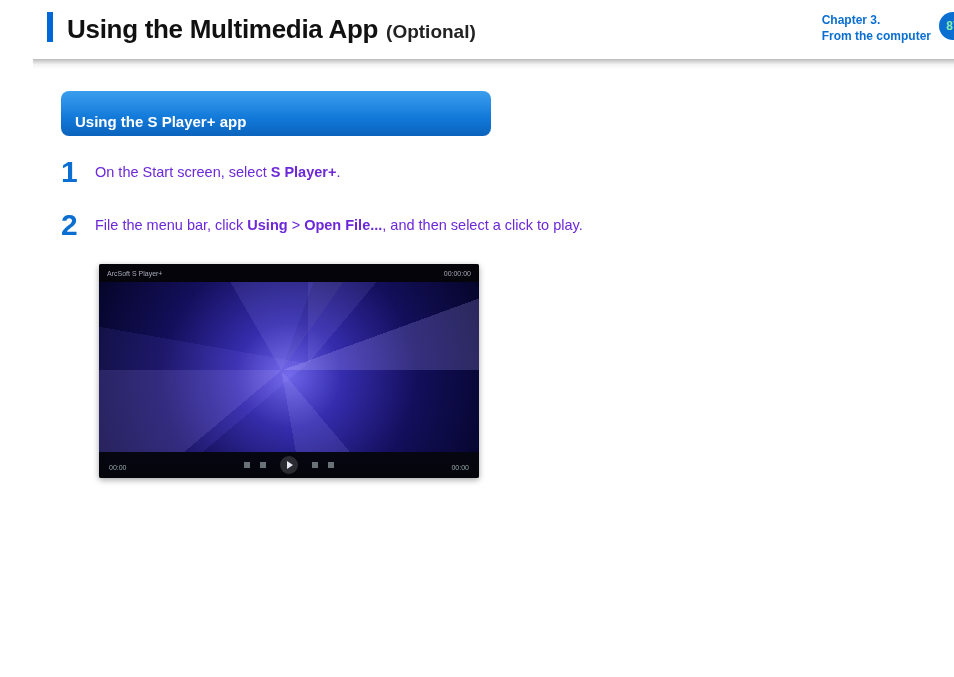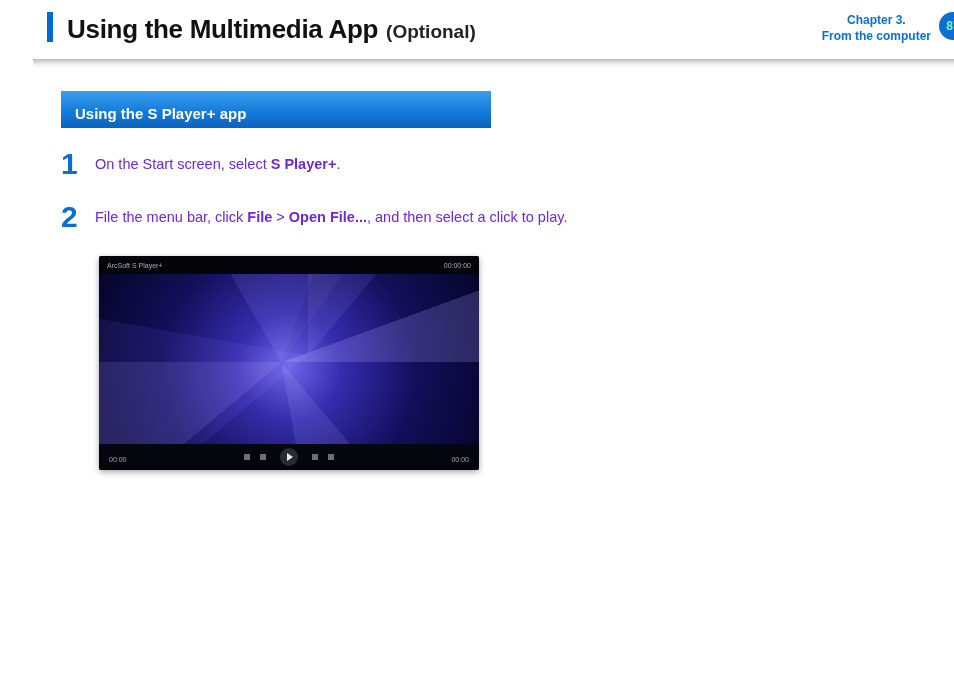--- a/index.html
+++ b/index.html
@@ -29,45 +29,45 @@
     font-weight: 800;
     color: #111;
     letter-spacing: -0.3px;
   }
   .page-subtitle {
     font-size: 19px;
     font-weight: 700;
     color: #222;
     margin-left: 8px;
   }
-  .chapter-wrap { position: absolute; right: 56px; top: 12px; text-align: center; }
+  .chapter-wrap { position: absolute; right: 56px; top: 12px; text-align: left; }
   .chapter-line1, .chapter-line2 { color:#0a6fd1; font-weight:700; font-size:12px; line-height:1.35; }
   .badge-wrap { position:absolute; right:20px; top:12px; }
   .badge {
     width:28px; height:28px; border-radius:50%; background:#0a6fd1; color:#86efac;
     font-size:12px; font-weight:700; display:flex; align-items:center; justify-content:center;
   }
 
   .divider {
     margin-top: 6px;
     height: 10px;
     background: linear-gradient(to bottom, rgba(0,0,0,0.22), rgba(0,0,0,0.05) 50%, rgba(0,0,0,0) 100%);
     border-top: 1px solid rgba(0,0,0,0.25);
   }
 
   .content { padding: 22px 28px 0 28px; }
 
   .section-pill {
     display: inline-block;
-    padding: 14px 40px 6px 14px;
+    padding: 22px 40px 6px 14px;
     background: linear-gradient(to bottom, #3b9eee 0%, #1279d9 60%, #0b63bc 100%);
     color: #fff;
     font-weight: 700;
     font-size: 15px;
-    border-radius: 0;
+    border-radius: 8px;
     min-width: 430px;
   }
 
   .steps { margin-top: 22px; max-width: 530px; }
   .step { display: flex; gap: 12px; margin-bottom: 26px; align-items:flex-start; }
   .step-num {
     font-size: 30px;
     font-weight: 700;
     color: #0a6fd1;
     line-height: 0.9;
@@ -164,21 +164,21 @@
       <div class="step">
         <div class="step-num">1</div>
         <div class="step-body">
           <span>On the Start screen, select </span><b>S Player+</b><span>.</span>
         </div>
       </div>
 
       <div class="step">
         <div class="step-num">2</div>
         <div class="step-body">
-          <span>File the menu bar, click </span><b>File</b><span> &gt; </span><b>Open File...</b><span>, and then select a click to play.</span>
+          <span>File the menu bar, click </span><b>Using</b><span> &gt; </span><b>Open File...</b><span>, and then select a click to play.</span>
         </div>
       </div>
 
       <div class="player-shot">
         <div class="player-topbar">
           <span>ArcSoft S Player+</span>
           <span>00:00:00</span>
         </div>
         <div class="player-crystal"></div>
         <div class="player-controls">

